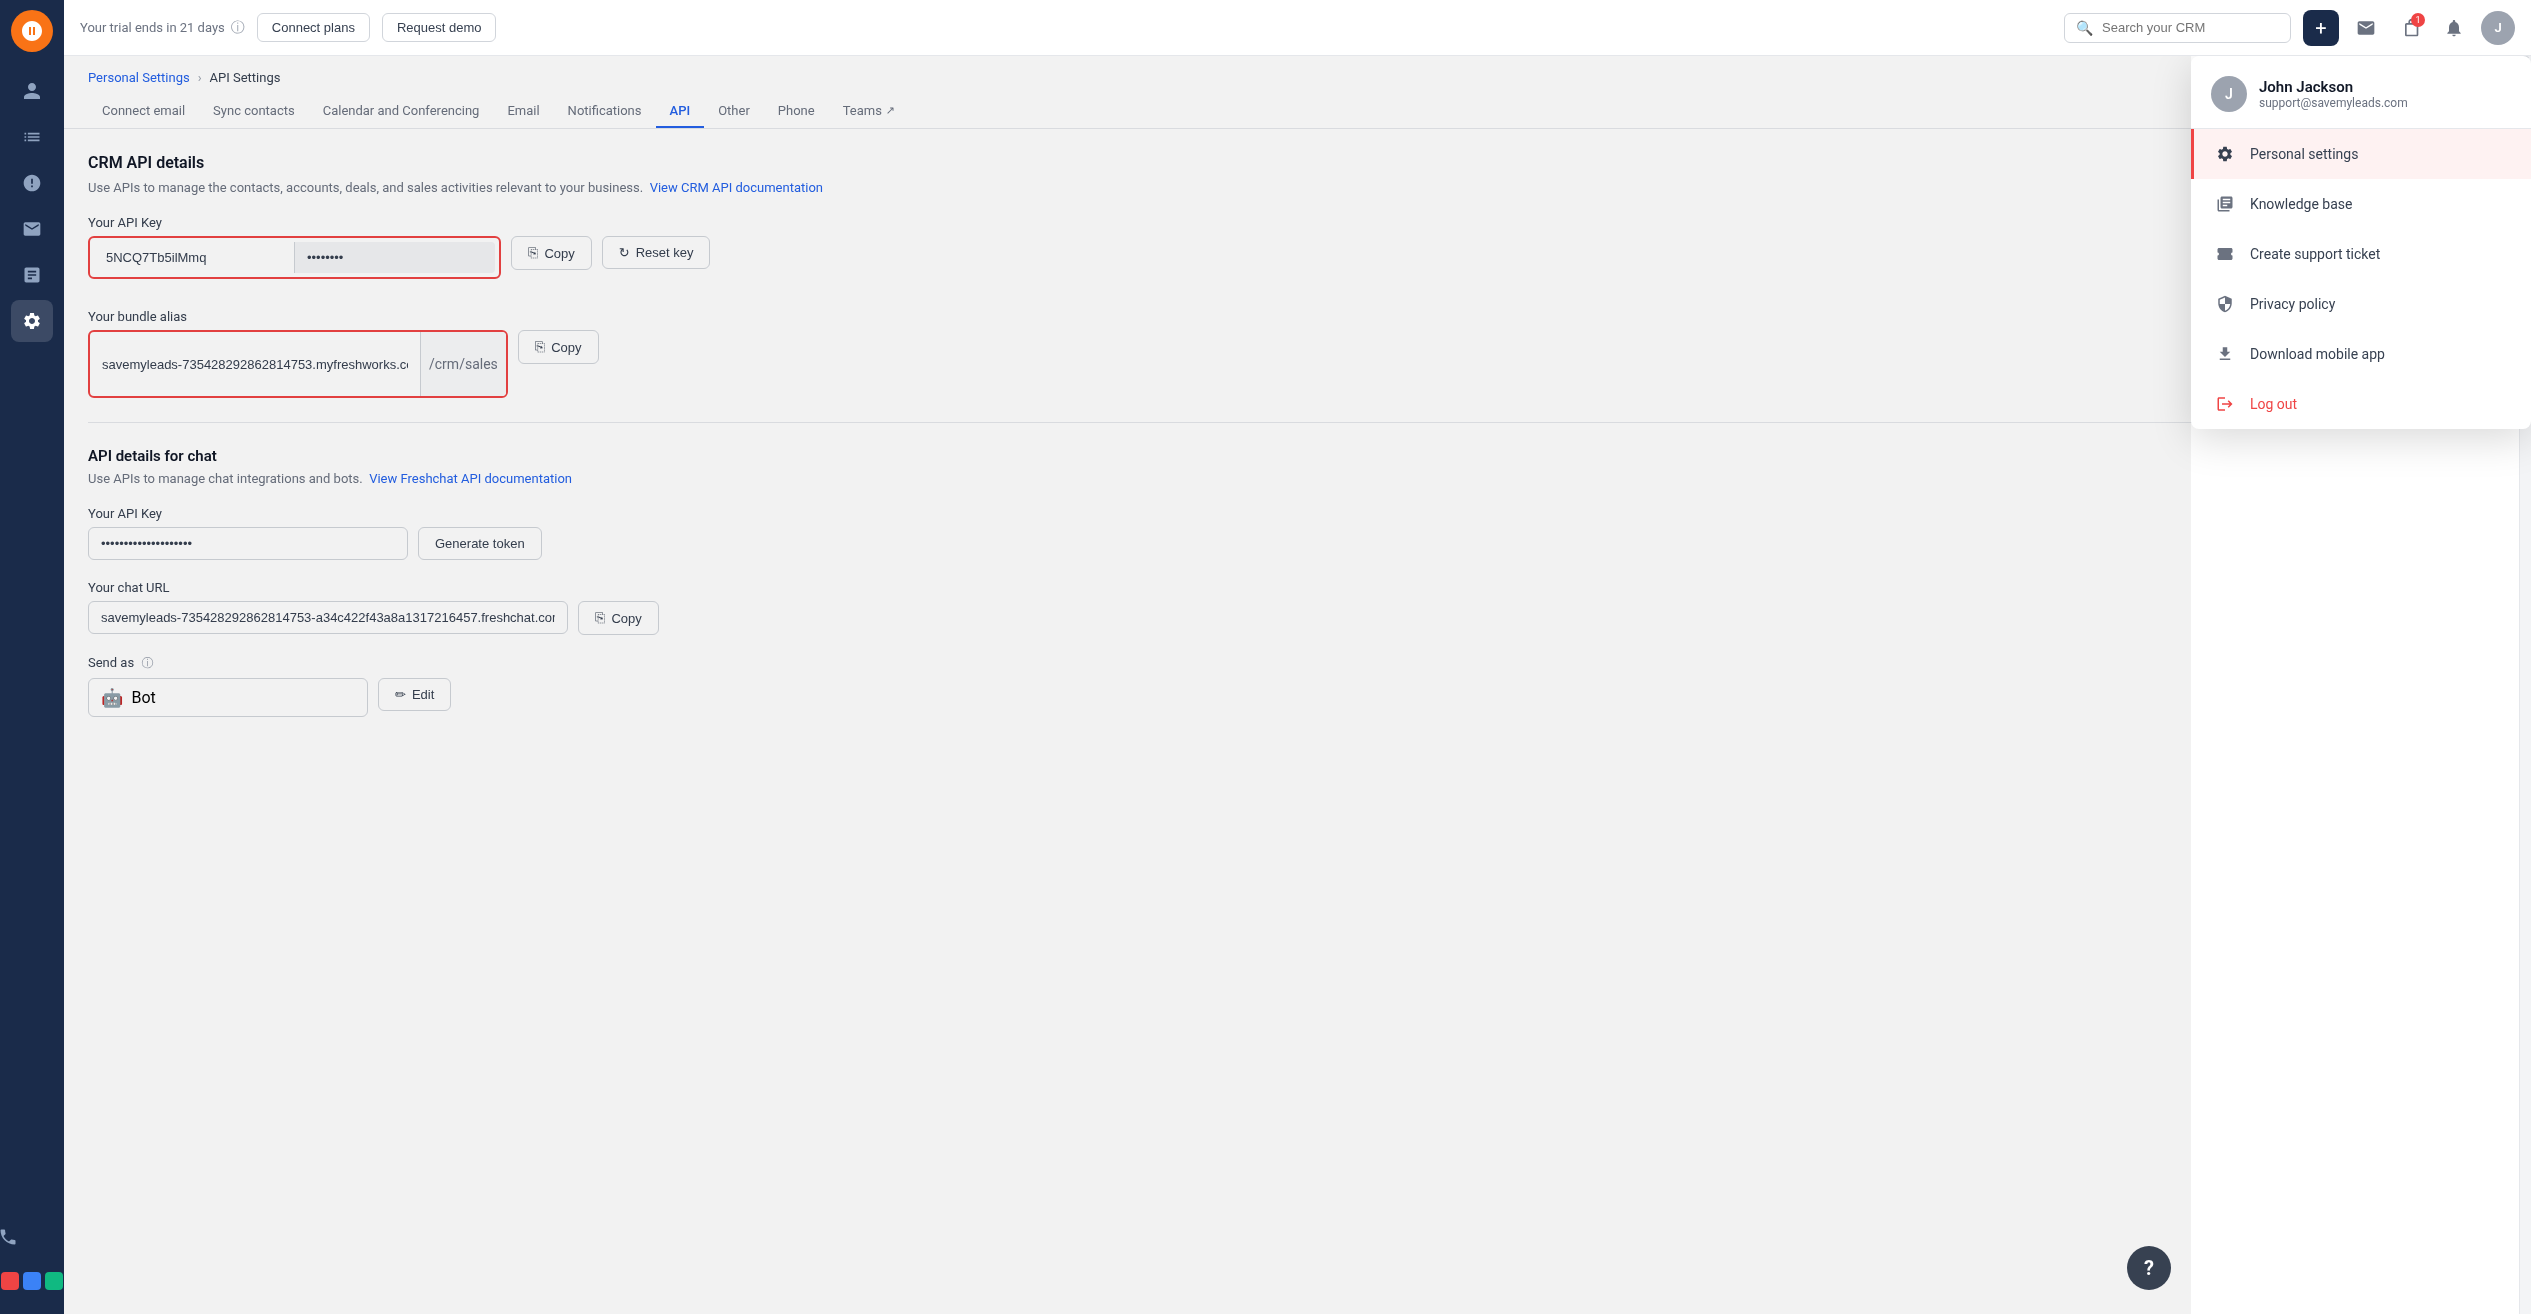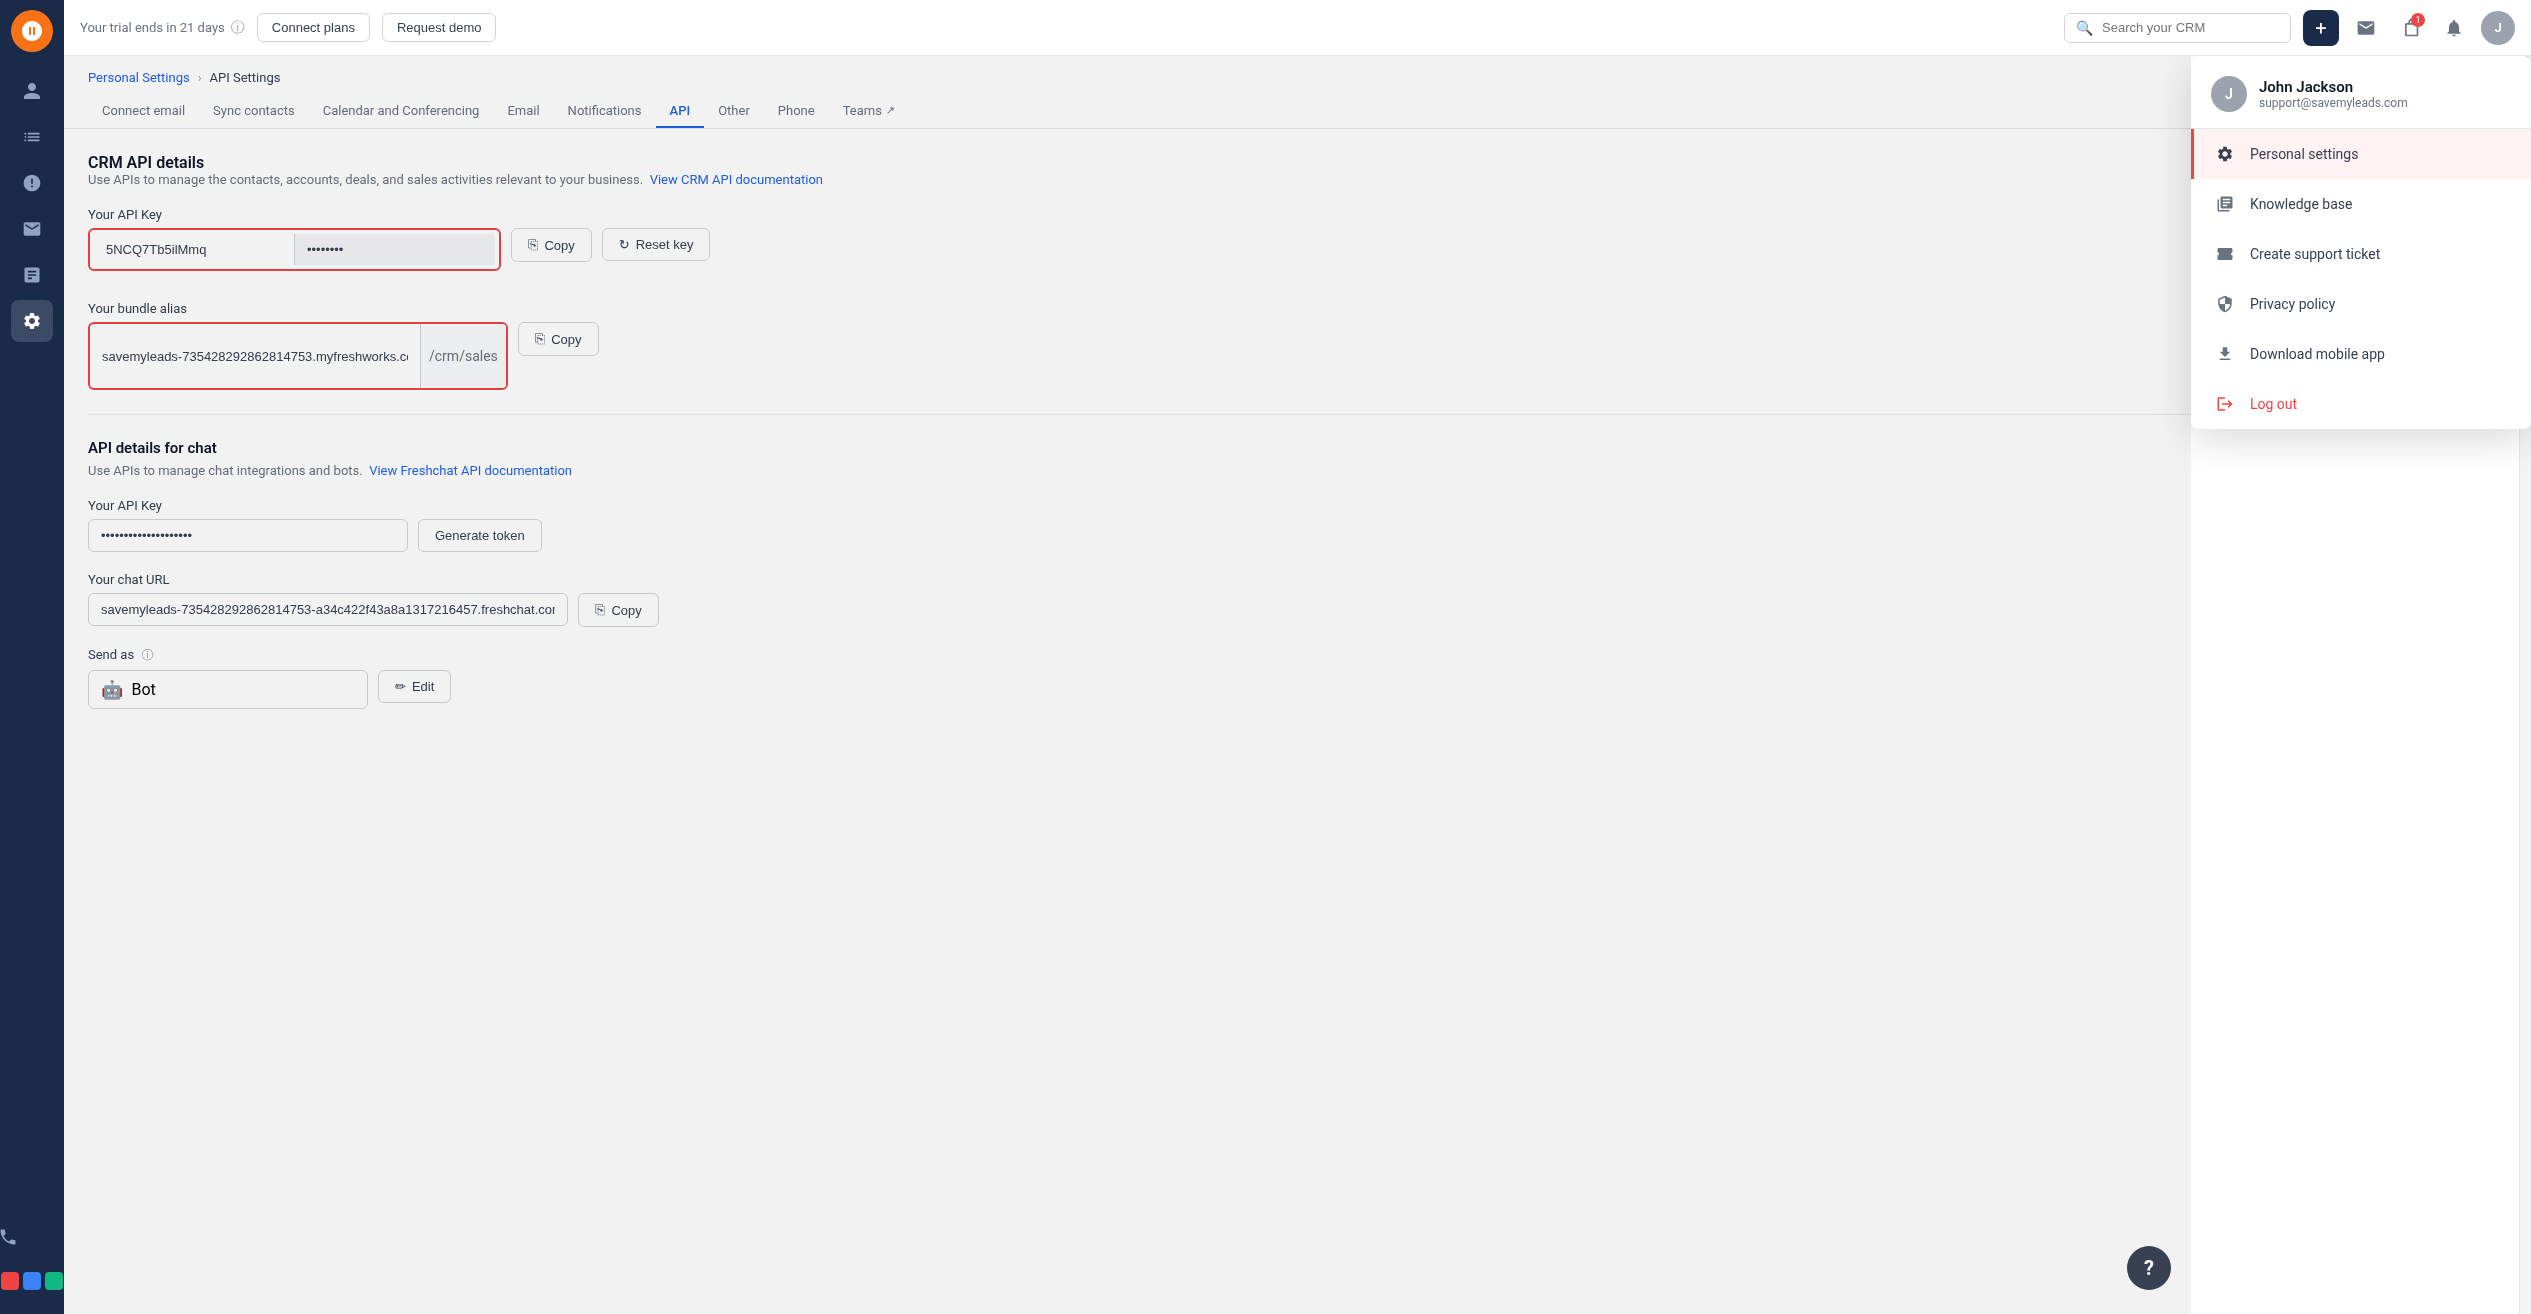--- a/index.html
+++ b/index.html
@@ -165,20 +165,21 @@
     .tab-external { display: inline-flex; align-items: center; gap: 4px; }
 
     
     .settings-content {
       padding: 24px;
     }
     .section-title {
       font-size: 16px;
       font-weight: 600;
       color: #111827;
+      margin-bottom: 8px;
     }
     .section-desc {
       font-size: 13px;
       color: #6b7280;
       margin-bottom: 20px;
     }
     .section-desc a { color: #2563eb; text-decoration: none; }
 
     .field-group { margin-bottom: 20px; }
     .field-label {

